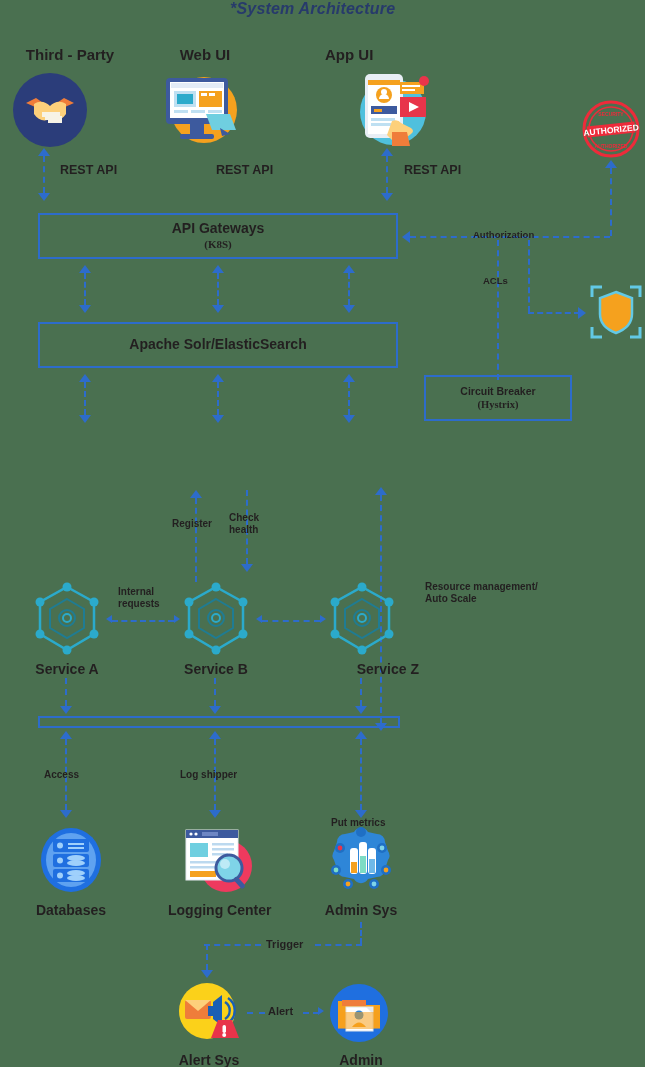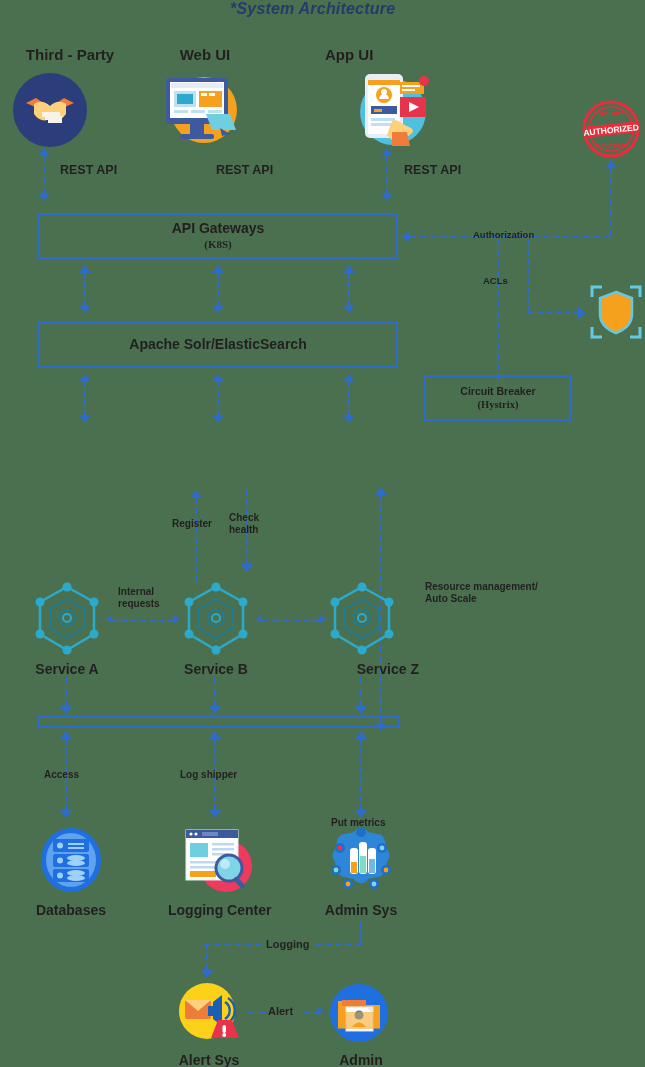--- a/index.html
+++ b/index.html
@@ -346,21 +346,21 @@
       <circle cx="58" cy="44" r="2.4" fill="#f5a11e"></circle>
       <circle cx="20" cy="58" r="2.4" fill="#f5a11e"></circle>
       <circle cx="46" cy="58" r="2.4" fill="#7fd4e8"></circle>
     </svg>
   </div>
   <div class="cap" style="left:311px;top:902px;width:100px;">Admin Sys</div>
 
   <div class="v" style="left:360px;top:922px;height:22px;"></div>
   <div class="h" style="left:315px;top:944px;width:47px;"></div>
   <div class="h" style="left:204px;top:944px;width:57px;"></div>
-  <div class="edge-lbl" style="left:266px;top:938px;font-size:11px;">Logging</div>
+  <div class="edge-lbl" style="left:266px;top:938px;font-size:11px;">Trigger</div>
   <div class="v" style="left:206px;top:944px;height:26px;"></div>
   <div class="ar dn" style="left:201px;top:970px;"></div>
 
   <div class="icon" style="left:178px;top:982px;">
     <svg width="62" height="62" viewBox="0 0 62 62">
       <circle cx="29" cy="29" r="28" fill="#fbd11a"></circle>
       <rect x="7" y="18" width="26" height="19" rx="2" fill="#ef7d3a"></rect>
       <path d="M7 18 L20 29 L33 18 Z" fill="#fdd07b"></path>
       <path d="M35 20 L44 13 L44 44 L35 37 Z" fill="#1a5fb4"></path>
       <rect x="30" y="24" width="7" height="10" fill="#1a5fb4"></rect>

